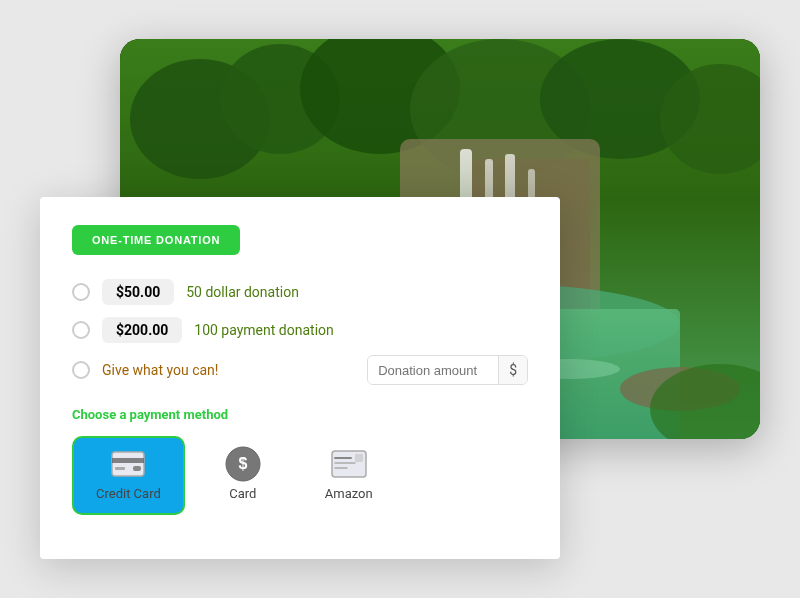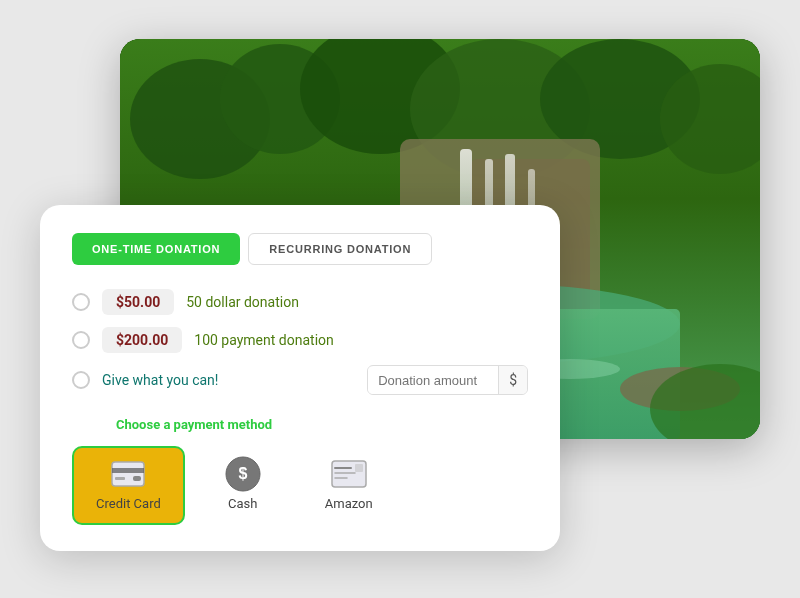--- a/index.html
+++ b/index.html
@@ -51,26 +51,26 @@
       font-size: 26px;
       font-weight: 700;
       line-height: 1.25;
       text-shadow: 0 2px 8px rgba(0,0,0,0.4);
       max-width: 280px;
     }
 
     
     .donation-card {
       position: absolute;
-      bottom: 8px;
+      bottom: 0;
       left: 0;
       width: 520px;
       background: white;
-      border-radius: 20px;
-      padding: 28px 32px 26px;
+      border-radius: 4px;
+      padding: 28px 32px 44px;
       box-shadow: 0 8px 40px rgba(0,0,0,0.18);
       z-index: 10;
     }
 
     
     .donation-tabs {
       display: flex;
       gap: 8px;
       margin-bottom: 24px;
     }
@@ -119,39 +119,39 @@
       cursor: pointer;
       flex-shrink: 0;
     }
 
     .amount-badge {
       background: #f0f0f0;
       border-radius: 6px;
       padding: 5px 14px;
       font-size: 14px;
       font-weight: 700;
-      color: #7f1d1d;
+      color: #000000;
       min-width: 70px;
       text-align: center;
     }
 
     .option-label {
       font-size: 14px;
       color: #4d7c0f;
     }
 
     .custom-amount-row {
       display: flex;
       align-items: center;
       gap: 12px;
     }
 
     .custom-label {
       font-size: 14px;
-      color: #0f766e;
+      color: #a16207;
     }
 
     .amount-input-wrap {
       display: flex;
       align-items: center;
       border: 1.5px solid #ddd;
       border-radius: 6px;
       overflow: hidden;
       margin-left: auto;
     }
@@ -173,42 +173,41 @@
       background: #f8f8f8;
       border-left: 1.5px solid #ddd;
     }
 
     
     .payment-label {
       font-size: 13px;
       font-weight: 700;
       color: #2ecc40;
       margin-bottom: 14px;
-      margin-left: 44px;
     }
 
     .payment-methods {
       display: flex;
       gap: 16px;
     }
 
     .payment-method {
       display: flex;
       flex-direction: column;
       align-items: center;
       gap: 8px;
       padding: 12px 22px;
       border-radius: 10px;
       cursor: pointer;
       border: 2px solid transparent;
     }
 
     .payment-method.selected {
       border-color: #2ecc40;
-      background: #eab308;
+      background: #0ea5e9;
     }
 
     .payment-method.unselected {
       border-color: transparent;
       background: transparent;
     }
 
     .payment-icon {
       width: 36px;
       height: 28px;
@@ -281,21 +280,20 @@
     <div class="hero-text">
       <span>Contribute to the reforestation</span><br>
       <span>of the Amazon!</span>
     </div>
   </div>
 
   <div class="donation-card">
 
     <div class="donation-tabs">
       <button class="tab-btn active">ONE-TIME DONATION</button>
-      <button class="tab-btn inactive">RECURRING DONATION</button>
     </div>
 
     <div class="donation-options">
 
       <div class="donation-option">
         <div class="radio-btn"></div>
         <div class="amount-badge">$50.00</div>
         <span class="option-label">50 dollar donation</span>
       </div>
 
@@ -332,21 +330,21 @@
         <span class="payment-method-label">Credit Card</span>
       </div>
 
       <div class="payment-method unselected">
         <div class="payment-icon">
           <svg width="36" height="36" viewBox="0 0 36 36" fill="none" xmlns="http://www.w3.org/2000/svg">
             <circle cx="18" cy="18" r="17" fill="#777" stroke="#666" stroke-width="1"></circle>
             <text x="18" y="23" text-anchor="middle" fill="white" font-size="16" font-weight="bold" font-family="sans-serif">$</text>
           </svg>
         </div>
-        <span class="payment-method-label">Cash</span>
+        <span class="payment-method-label">Card</span>
       </div>
 
       <div class="payment-method unselected">
         <div class="payment-icon">
           <svg width="36" height="28" viewBox="0 0 36 28" fill="none" xmlns="http://www.w3.org/2000/svg">
             <rect x="1" y="1" width="34" height="26" rx="3" fill="#e8e8f0" stroke="#aaa" stroke-width="1.5"></rect>
             <line x1="4" y1="8" x2="20" y2="8" stroke="#888" stroke-width="2" stroke-linecap="round"></line>
             <line x1="4" y1="13" x2="24" y2="13" stroke="#aaa" stroke-width="1.5" stroke-linecap="round"></line>
             <line x1="4" y1="18" x2="16" y2="18" stroke="#aaa" stroke-width="1.5" stroke-linecap="round"></line>
             <rect x="24" y="4" width="8" height="8" rx="1" fill="#bbb" opacity="0.5"></rect>

